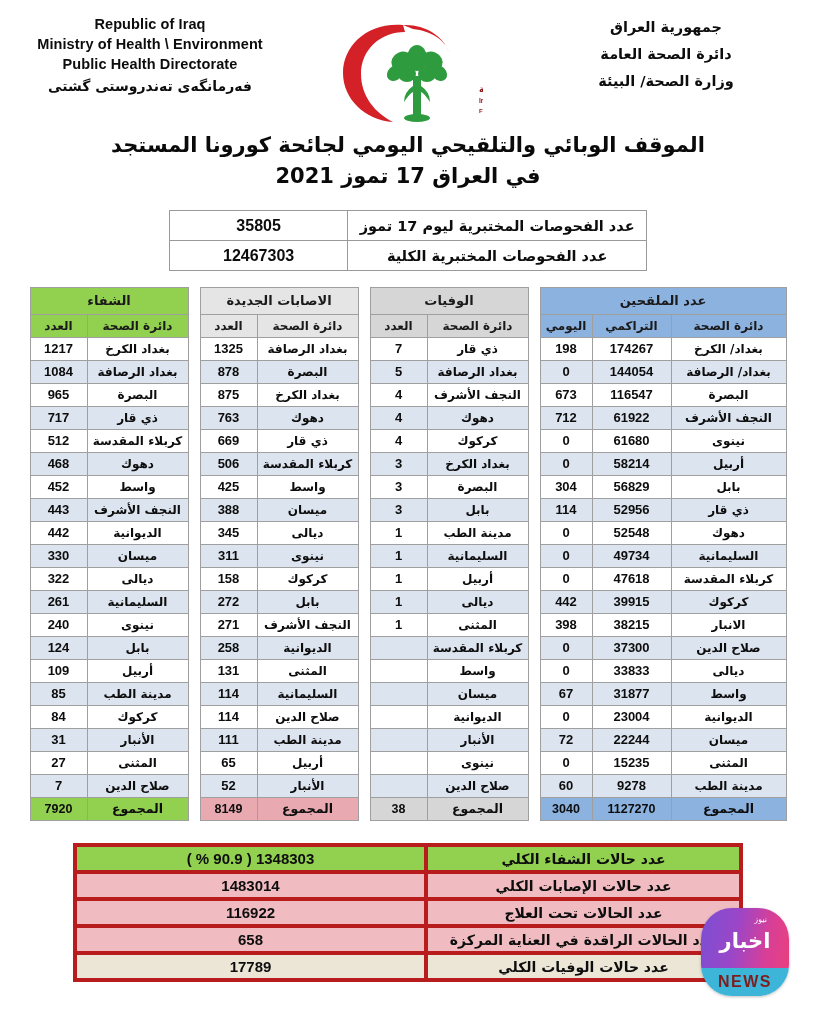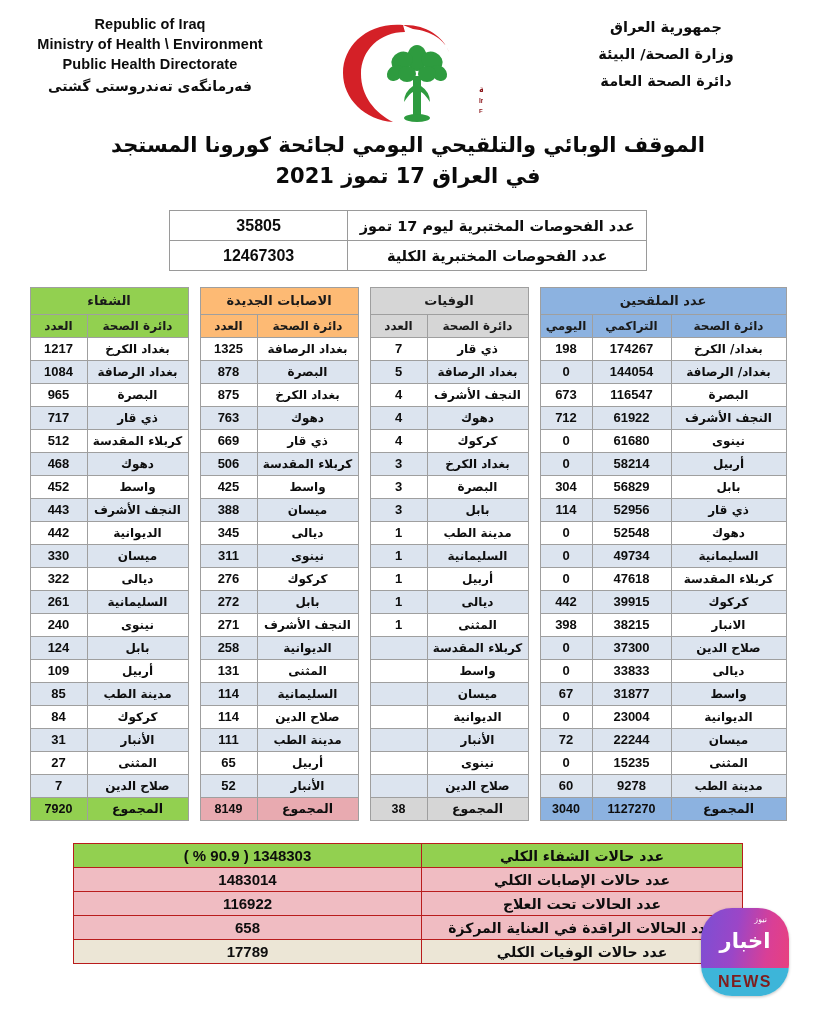--- a/index.html
+++ b/index.html
@@ -140,21 +140,21 @@
     font-family: "Liberation Sans", sans-serif;
     font-size: 13px;
   }
   table.panel tr.stripe td { background: #dce4ef; }
   table.panel tr.plain  td { background: #ffffff; }
   table.panel tr.total td { font-size: 12.5px; }
 
   
   .p-recovery th { background: #92d050; color: #1a1a1a; }
   .p-recovery tr.total td { background: #92d050; }
-  .p-new th { background: #fdba74; color: #1a1a1a; }
+  .p-new th { background: #e5e5e5; color: #1a1a1a; }
   .p-new tr.total td { background: #e8aab0; }
   .p-deaths th { background: #d6d6d6; color: #1a1a1a; }
   .p-deaths tr.total td { background: #d6d6d6; text-align: center; }
   .p-vax th { background: #8cb2e0; color: #1a1a1a; }
   .p-vax tr.total td { background: #8cb2e0; }
 
   .w-name-sm { width: 94px; }
   .w-num-sm  { width: 50px; }
   .w-name-vx { width: 108px; }
   .w-cum-vx  { width: 72px; }
@@ -162,21 +162,21 @@
 
   
   .summary {
     margin: 22px auto 0 auto;
     border-collapse: collapse;
     direction: rtl;
     width: 670px;
     table-layout: fixed;
   }
   .summary td {
-    border: 1px solid #b91c1c;
+    border: 4px solid #b91c1c;
     height: 23px;
     font-family: "DejaVu Sans", sans-serif;
     font-weight: bold;
     font-size: 14px;
     text-align: center;
     padding: 0 6px;
   }
   .summary td.val {
     font-family: "Liberation Sans", sans-serif;
     font-size: 15px;
@@ -239,22 +239,22 @@
     letter-spacing: 1.5px;
   }
 </style>
 </head>
 <body>
 
 <div class="header">
 
   <div class="hdr-col hdr-right">
     <div class="line">جمهورية العراق</div>
+    <div class="line">دائرة الصحة العامة</div>
     <div class="line">وزارة الصحة/ البيئة</div>
-    <div class="line">دائرة الصحة العامة</div>
   </div>
 
   <div class="logo-wrap">
     <svg width="150" height="112" viewBox="0 0 150 112">
       <path d="M70 9 C34 6 10 30 10 57 C10 83 32 104 60 106 C42 97 28 80 28 58 C28 34 47 16 72 16 Z" fill="#d42027"></path>
       <path d="M70 9 C92 8 110 20 116 36 C112 24 98 15 80 13 Z" fill="#d42027"></path>
       <g transform="translate(56,26)">
         <ellipse cx="28" cy="16" rx="10" ry="13" fill="#2e9b3f"></ellipse>
         <ellipse cx="13" cy="19" rx="11" ry="9" fill="#2e9b3f" transform="rotate(-25 13 19)"></ellipse>
         <ellipse cx="43" cy="19" rx="11" ry="9" fill="#2e9b3f" transform="rotate(25 43 19)"></ellipse>
@@ -446,21 +446,21 @@
         <tr class="plain">
           <td>ديالى</td>
           <td class="num">345</td>
         </tr>
         <tr class="stripe">
           <td>نينوى</td>
           <td class="num">311</td>
         </tr>
         <tr class="plain">
           <td>كركوك</td>
-          <td class="num">276</td>
+          <td class="num">158</td>
         </tr>
         <tr class="stripe">
           <td>بابل</td>
           <td class="num">272</td>
         </tr>
         <tr class="plain">
           <td>النجف الأشرف</td>
           <td class="num">271</td>
         </tr>
         <tr class="stripe">

